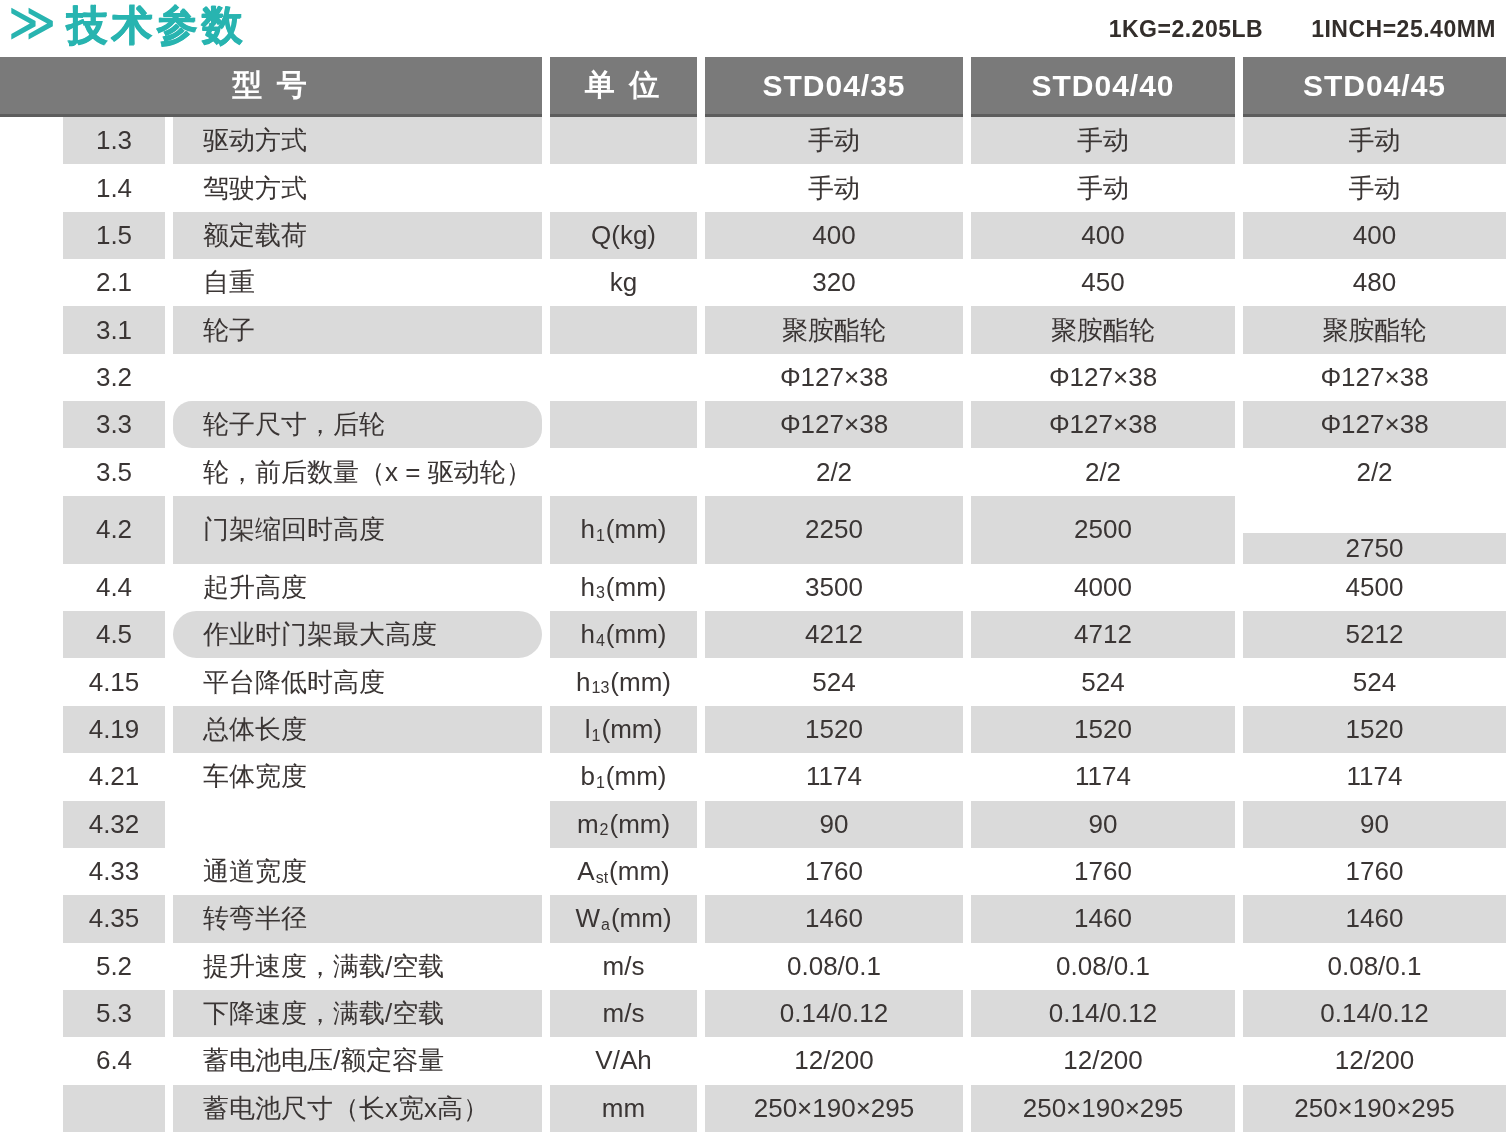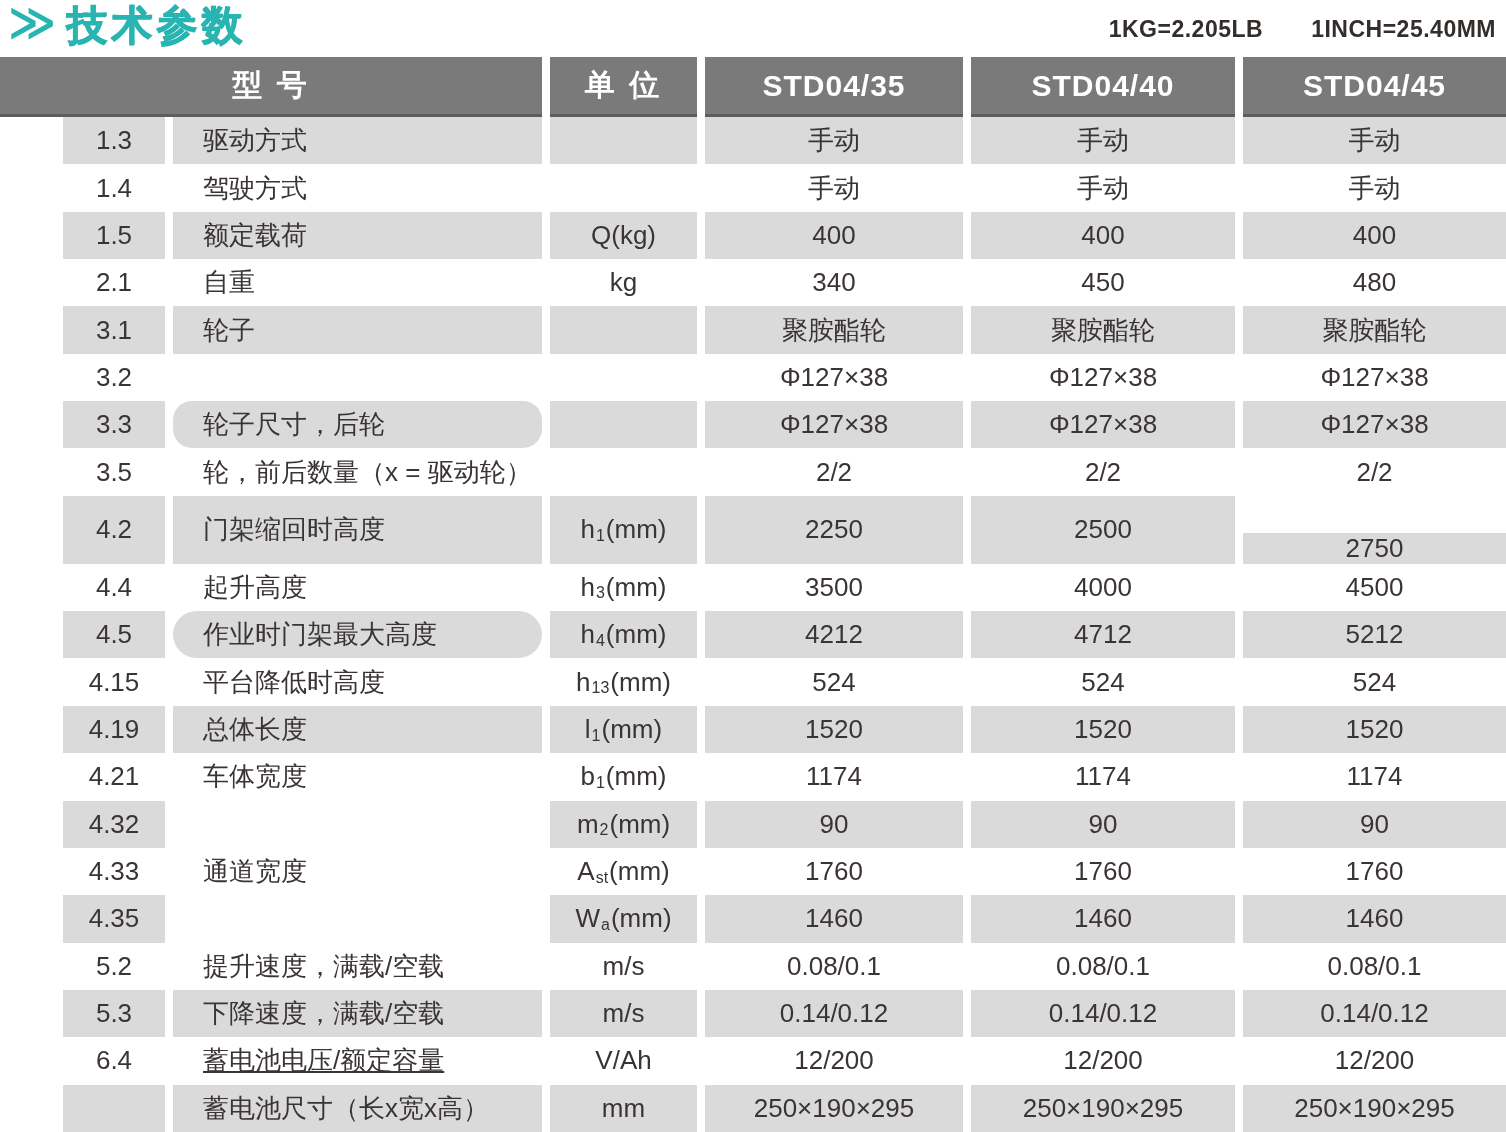--- a/index.html
+++ b/index.html
@@ -78,21 +78,21 @@
       <div class="cell value" style="grid-area: 3 / 13;">手动</div>
       <div class="cell num gray" style="grid-area: 4 / 3;">1.5</div>
       <div class="cell unit gray" style="grid-area: 4 / 7;">Q(kg)</div>
       <div class="cell label gray" style="grid-area: 4 / 5;">额定载荷</div>
       <div class="cell value gray" style="grid-area: 4 / 9;">400</div>
       <div class="cell value gray" style="grid-area: 4 / 11;">400</div>
       <div class="cell value gray" style="grid-area: 4 / 13;">400</div>
       <div class="cell num" style="grid-area: 5 / 3;">2.1</div>
       <div class="cell label" style="grid-area: 5 / 5;">自重</div>
       <div class="cell unit" style="grid-area: 5 / 7;">kg</div>
-      <div class="cell value" style="grid-area: 5 / 9;">340</div>
+      <div class="cell value" style="grid-area: 5 / 9;">320</div>
       <div class="cell value" style="grid-area: 5 / 11;">450</div>
       <div class="cell value" style="grid-area: 5 / 13;">480</div>
       <div class="cell num gray" style="grid-area: 6 / 3;">3.1</div>
       <div class="cell label gray" style="grid-area: 6 / 5;">轮子</div>
       <div class="cell unit gray" style="grid-area: 6 / 7;"></div>
       <div class="cell value gray" style="grid-area: 6 / 9;">聚胺酯轮</div>
       <div class="cell value gray" style="grid-area: 6 / 11;">聚胺酯轮</div>
       <div class="cell value gray" style="grid-area: 6 / 13;">聚胺酯轮</div>
       <div class="cell num" style="grid-area: 7 / 3;">3.2</div>
       <div class="cell unit" style="grid-area: 7 / 7;"></div>
@@ -184,20 +184,21 @@
       <div class="cell label" style="grid-area: 17 / 5;">通道宽度</div>
       <div class="cell unit" style="grid-area: 17 / 7;">
         <span>A</span>
         <span class="u-sub">st</span>
         <span>(mm)</span>
       </div>
       <div class="cell value" style="grid-area: 17 / 9;">1760</div>
       <div class="cell value" style="grid-area: 17 / 11;">1760</div>
       <div class="cell value" style="grid-area: 17 / 13;">1760</div>
       <div class="cell num gray" style="grid-area: 18 / 3;">4.35</div>
+      <div class="cell label gray" style="grid-area: 18 / 5;">转弯半径</div>
       <div class="cell unit gray" style="grid-area: 18 / 7;">
         <span>W</span>
         <span class="u-sub">a</span>
         <span>(mm)</span>
       </div>
       <div class="cell value gray" style="grid-area: 18 / 9;">1460</div>
       <div class="cell value gray" style="grid-area: 18 / 11;">1460</div>
       <div class="cell value gray" style="grid-area: 18 / 13;">1460</div>
       <div class="cell num" style="grid-area: 19 / 3;">5.2</div>
       <div class="cell label" style="grid-area: 19 / 5;">提升速度，满载/空载</div>
@@ -205,21 +206,21 @@
       <div class="cell value" style="grid-area: 19 / 9;">0.08/0.1</div>
       <div class="cell value" style="grid-area: 19 / 11;">0.08/0.1</div>
       <div class="cell value" style="grid-area: 19 / 13;">0.08/0.1</div>
       <div class="cell num gray" style="grid-area: 20 / 3;">5.3</div>
       <div class="cell label gray" style="grid-area: 20 / 5;">下降速度，满载/空载</div>
       <div class="cell unit gray" style="grid-area: 20 / 7;">m/s</div>
       <div class="cell value gray" style="grid-area: 20 / 9;">0.14/0.12</div>
       <div class="cell value gray" style="grid-area: 20 / 11;">0.14/0.12</div>
       <div class="cell value gray" style="grid-area: 20 / 13;">0.14/0.12</div>
       <div class="cell num" style="grid-area: 21 / 3;">6.4</div>
-      <div class="cell label" style="grid-area: 21 / 5; text-decoration: underline;">蓄电池电压/额定容量</div>
+      <div class="cell label" style="grid-area: 21 / 5;">蓄电池电压/额定容量</div>
       <div class="cell unit" style="grid-area: 21 / 7;">V/Ah</div>
       <div class="cell value" style="grid-area: 21 / 9;">12/200</div>
       <div class="cell value" style="grid-area: 21 / 11;">12/200</div>
       <div class="cell value" style="grid-area: 21 / 13;">12/200</div>
       <div class="cell num gray" style="grid-area: 22 / 3;"></div>
       <div class="cell label gray" style="grid-area: 22 / 5;">蓄电池尺寸（长x宽x高）</div>
       <div class="cell unit gray" style="grid-area: 22 / 7;">mm</div>
       <div class="cell value gray" style="grid-area: 22 / 9;">250×190×295</div>
       <div class="cell value gray" style="grid-area: 22 / 11;">250×190×295</div>
       <div class="cell value gray" style="grid-area: 22 / 13;">250×190×295</div>

